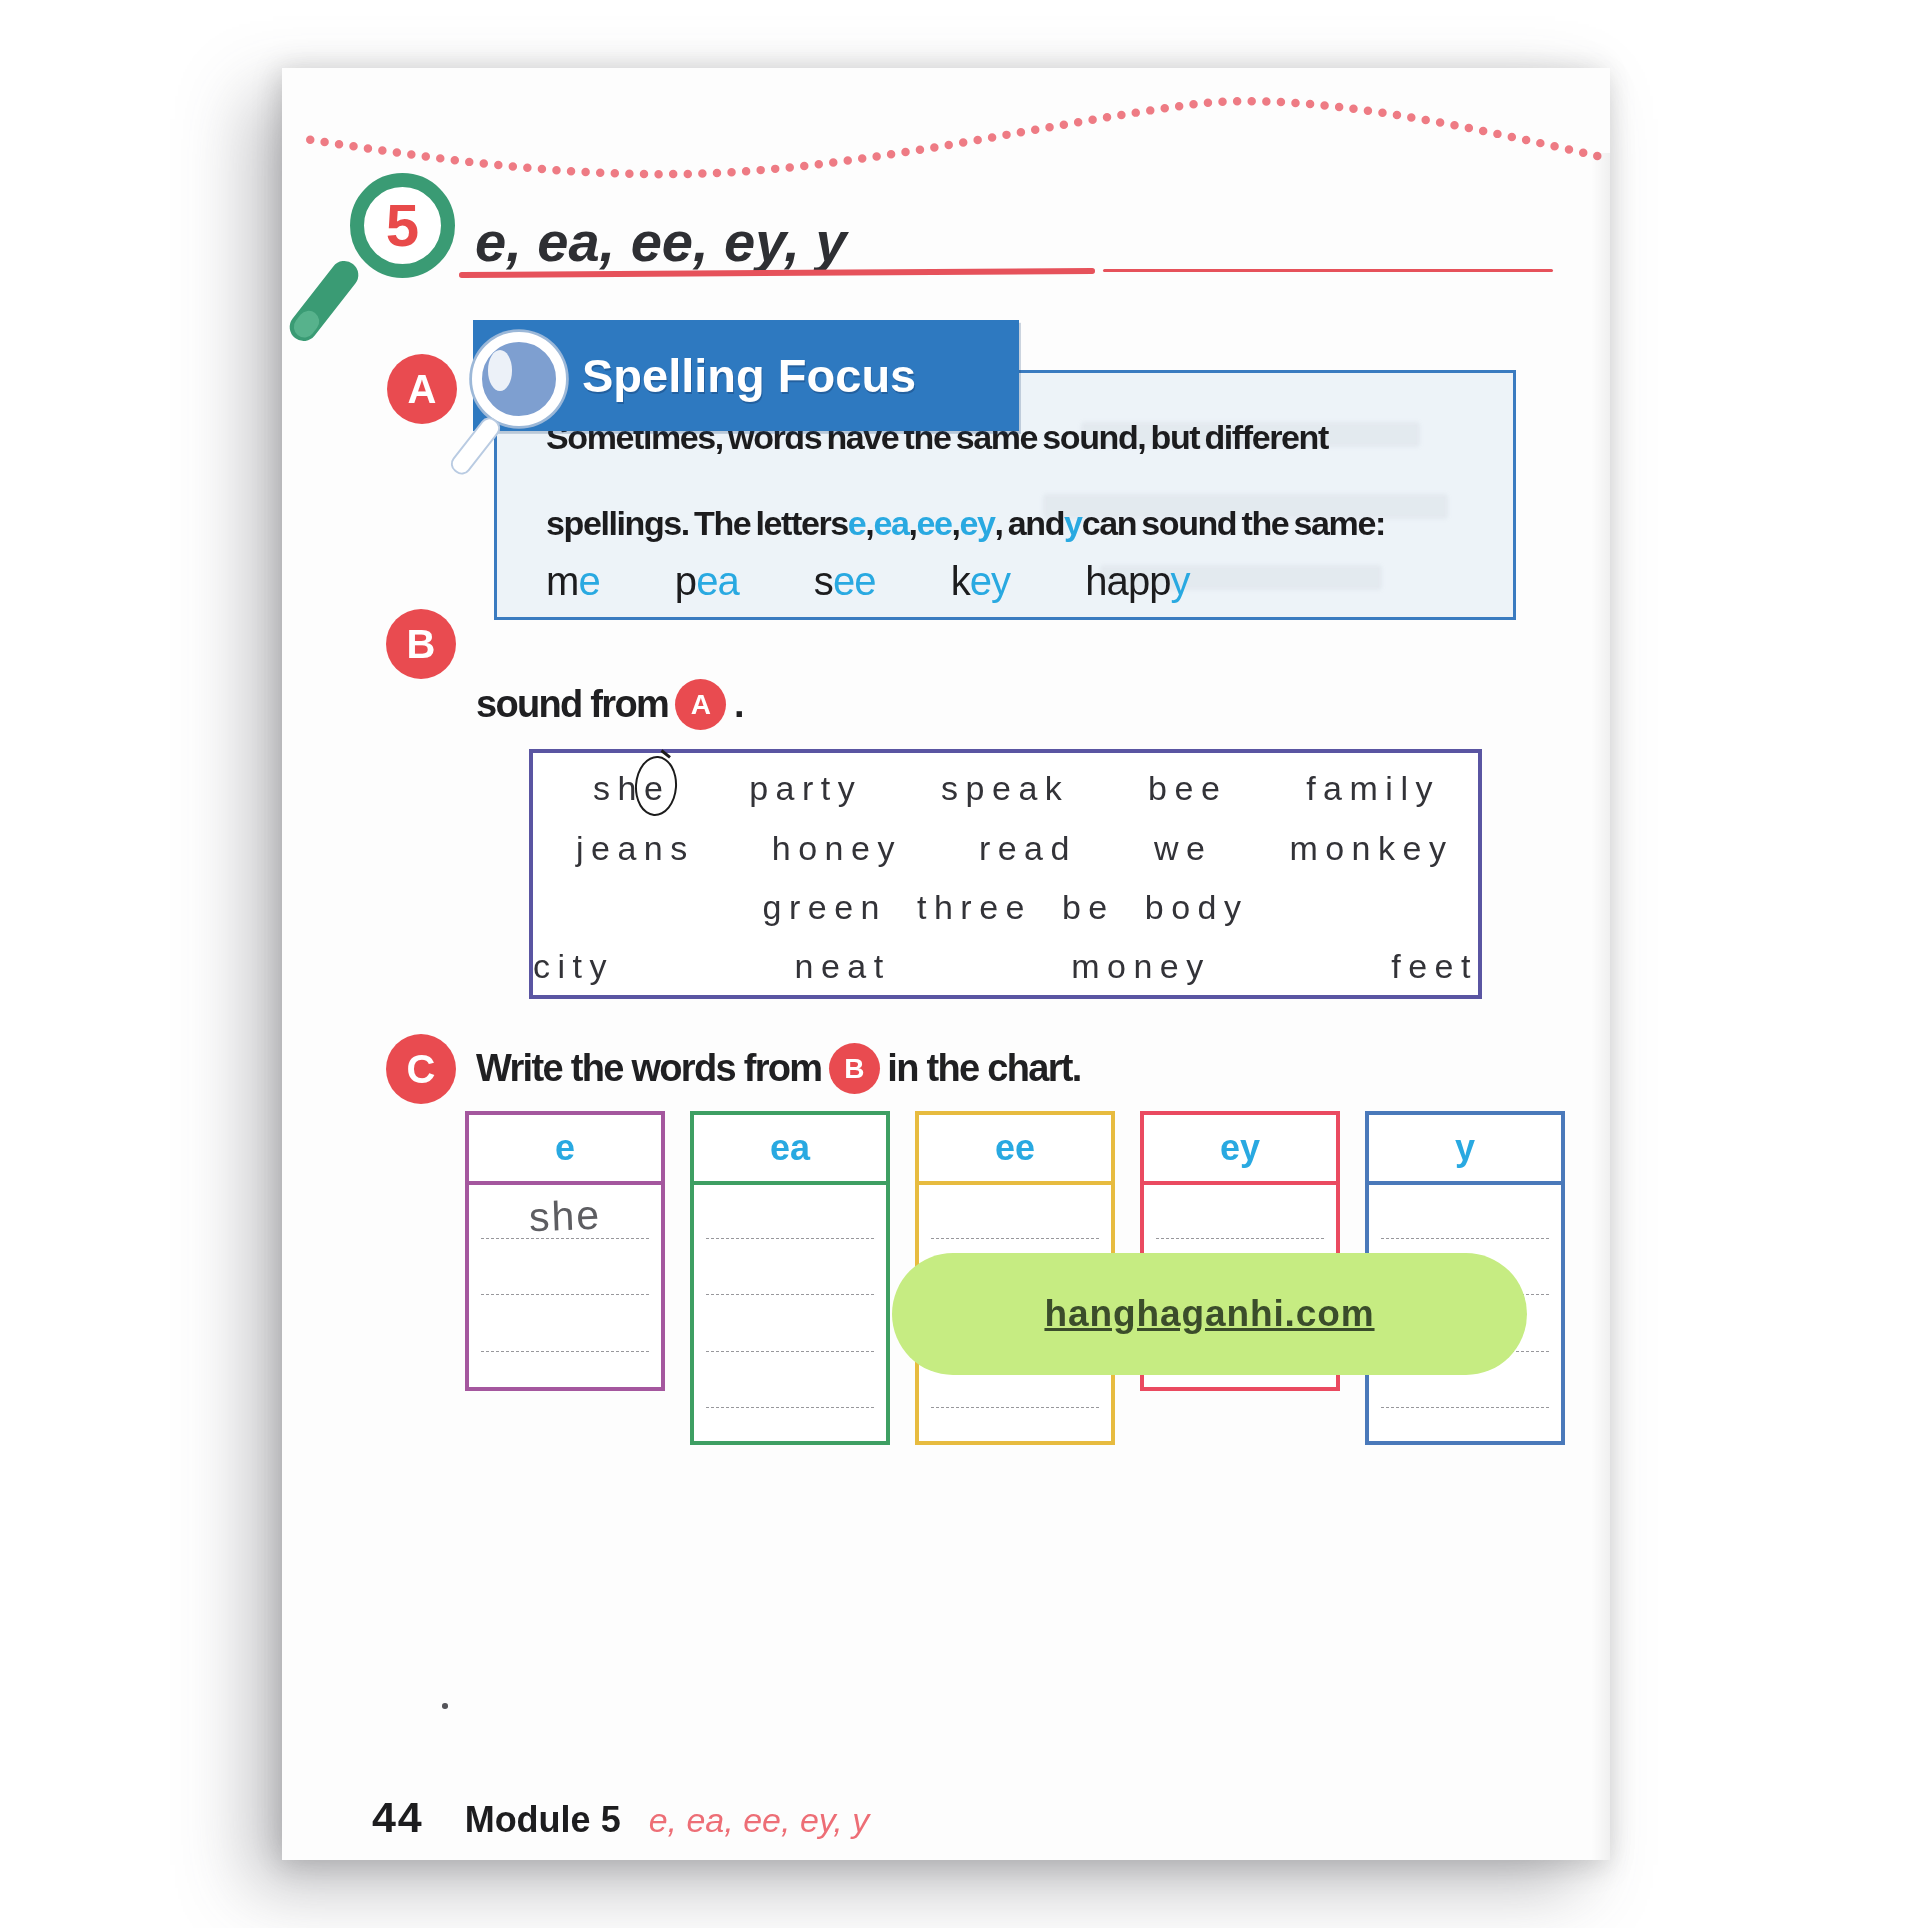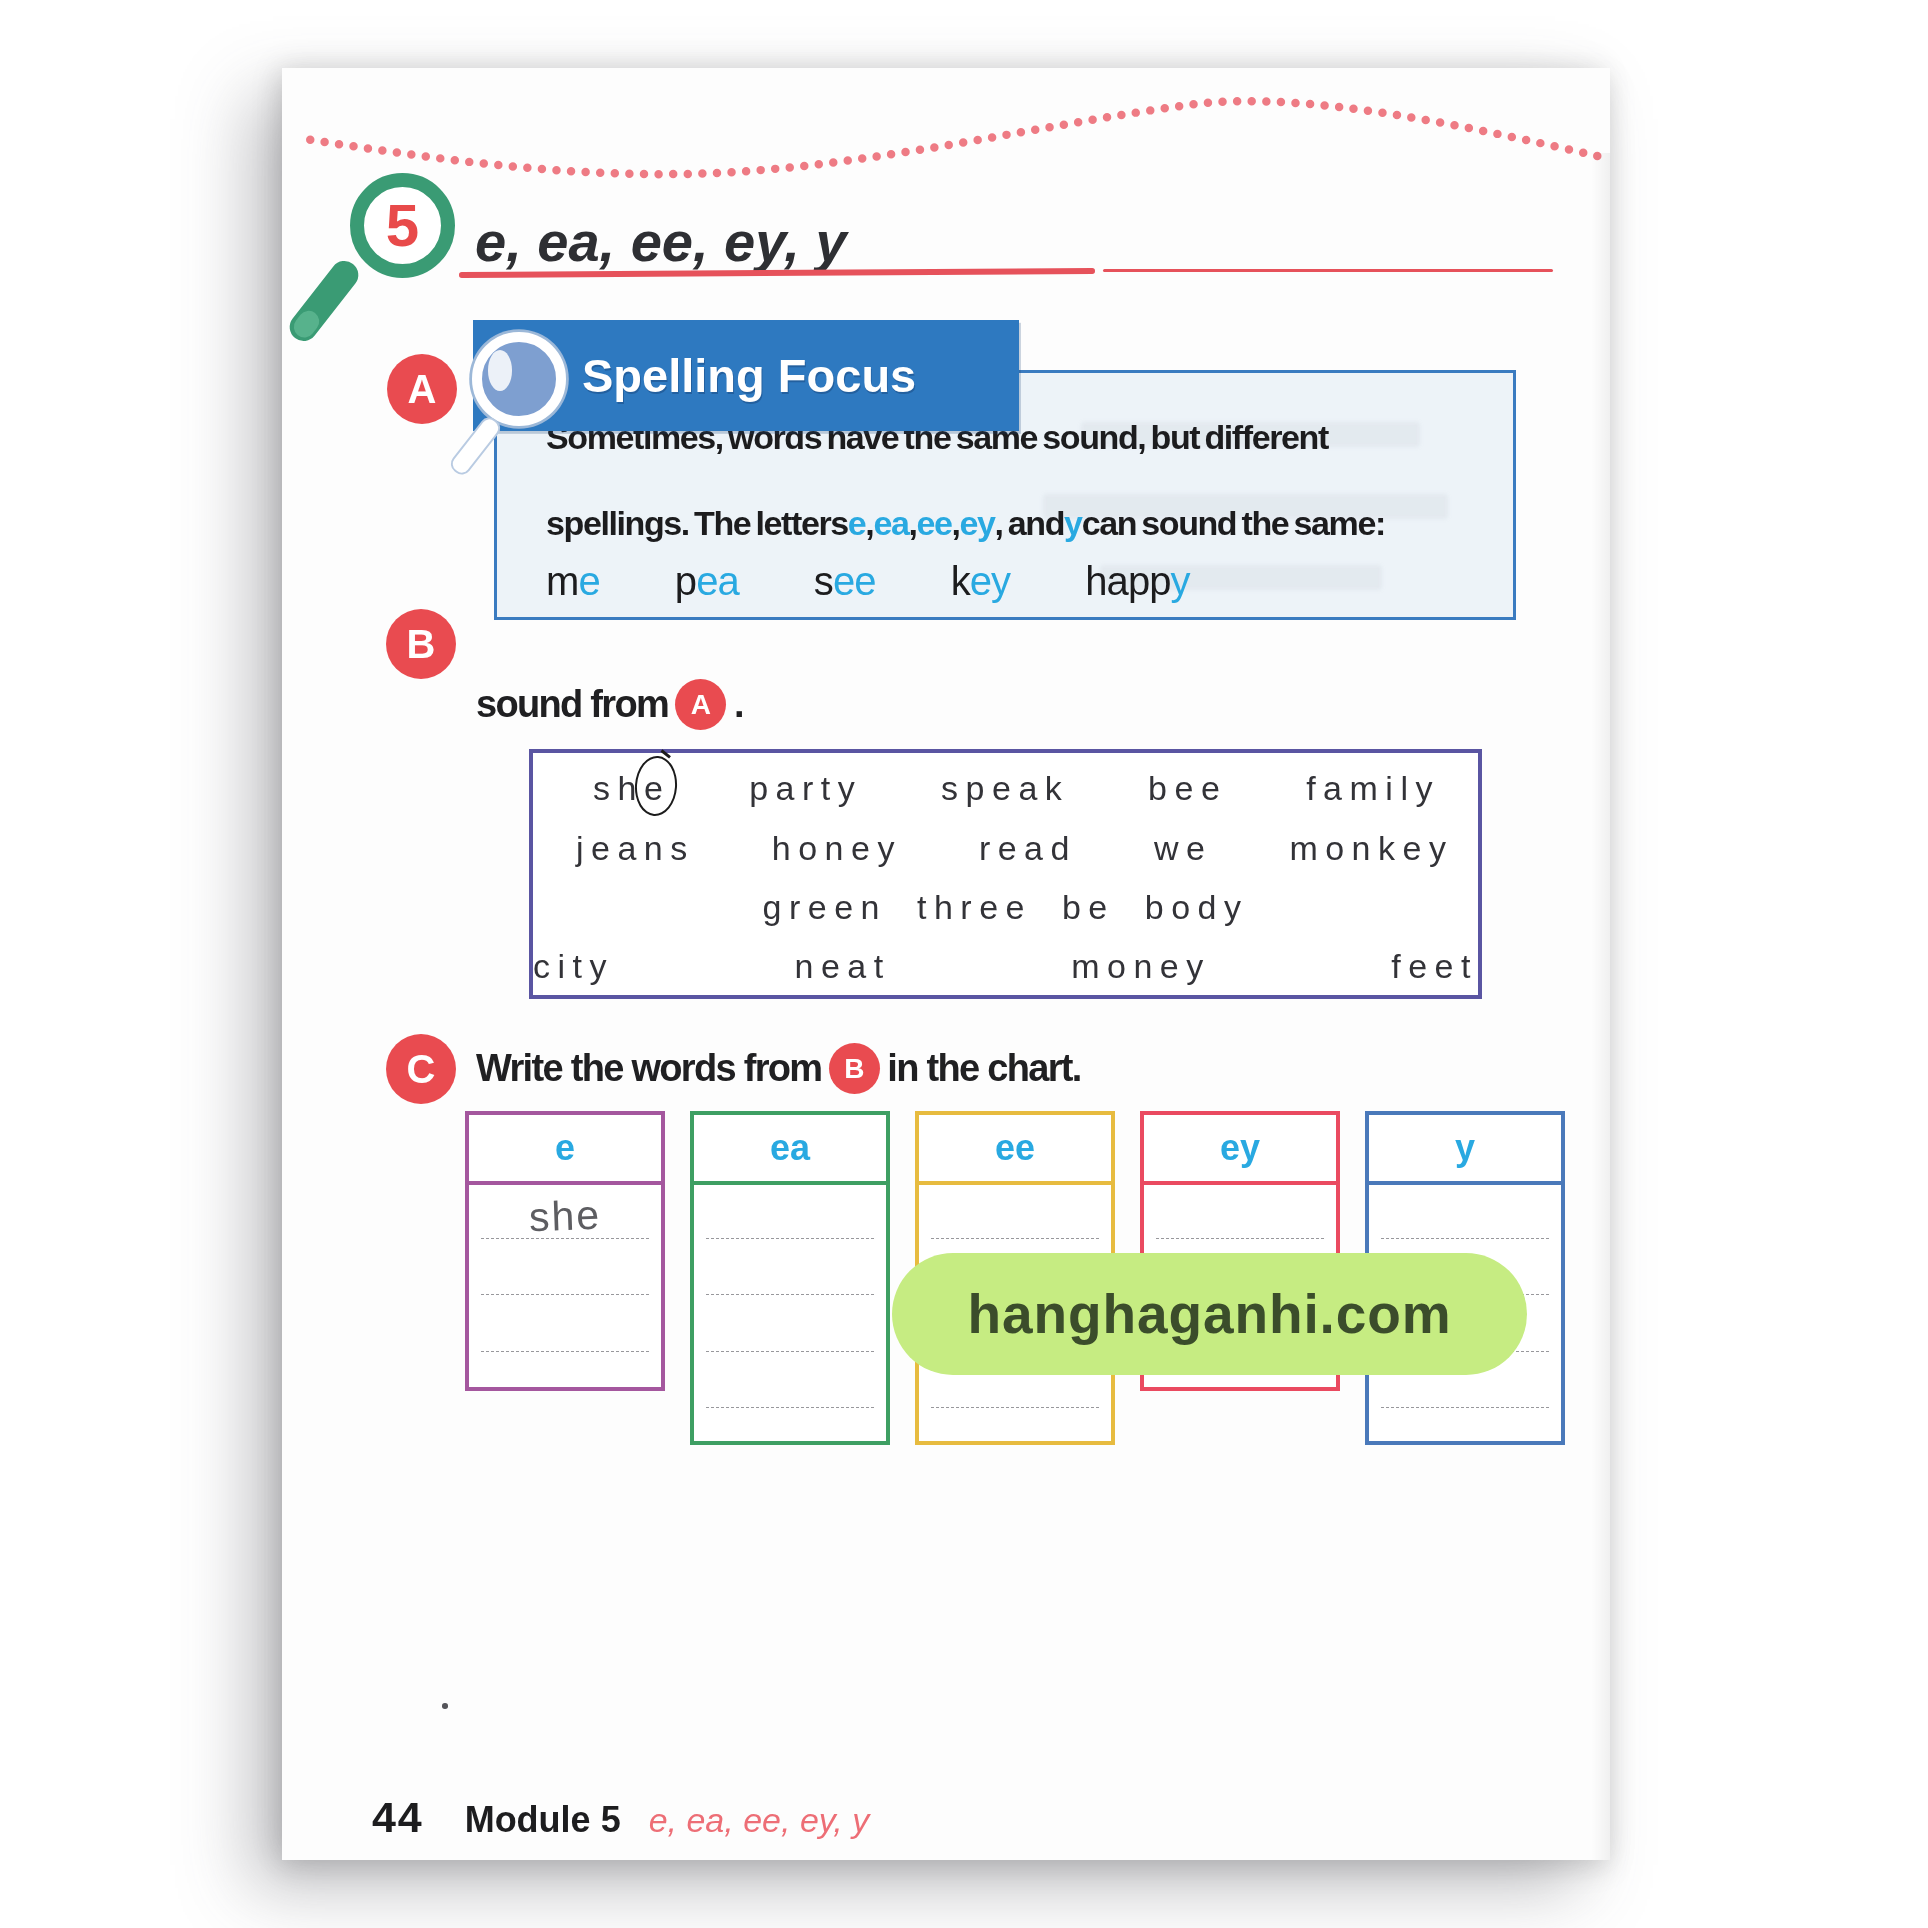--- a/index.html
+++ b/index.html
@@ -95,21 +95,21 @@
     letter-spacing:1.9px;transform:rotate(-2deg);font-weight:400;}
   .c0{left:183px;border-color:#a4579e;} .c0 .col-header{border-color:#a4579e;}
   .c1{left:408px;border-color:#3e9f63;} .c1 .col-header{border-color:#3e9f63;}
   .c2{left:633px;border-color:#e7bb3f;} .c2 .col-header{border-color:#e7bb3f;}
   .c3{left:858px;border-color:#ea4a60;} .c3 .col-header{border-color:#ea4a60;}
   .c4{left:1083px;border-color:#4a79ba;} .c4 .col-header{border-color:#4a79ba;}
 
   
   .watermark{position:absolute;left:610px;top:1185px;width:635px;height:122px;border-radius:61px;
     background:rgba(198,236,130,0.88);display:flex;align-items:center;justify-content:center;z-index:6;}
-  .watermark-text{font-size:55px;font-weight:bold;color:#3b4d2b;letter-spacing:0.9px;}
+  .watermark-text{font-size:37px;font-weight:bold;color:#3b4d2b;letter-spacing:0.9px;text-decoration:underline;}
 
   
   .footer{position:absolute;left:90px;top:1725px;display:flex;align-items:baseline;}
   .pageno{font-size:43px;font-weight:bold;color:#1d1d1f;letter-spacing:1.9px;}
   .modlabel{font-size:36px;font-weight:bold;color:#1d1d1f;margin-left:41px;}
   .modtitle{font-size:34px;font-style:italic;color:#ed6e76;margin-left:28px;letter-spacing:0px;}
 
   .speck{position:absolute;left:160px;top:1635px;width:5.6px;height:5.6px;border-radius:50%;background:#55555a;}
 </style>
 </head>

